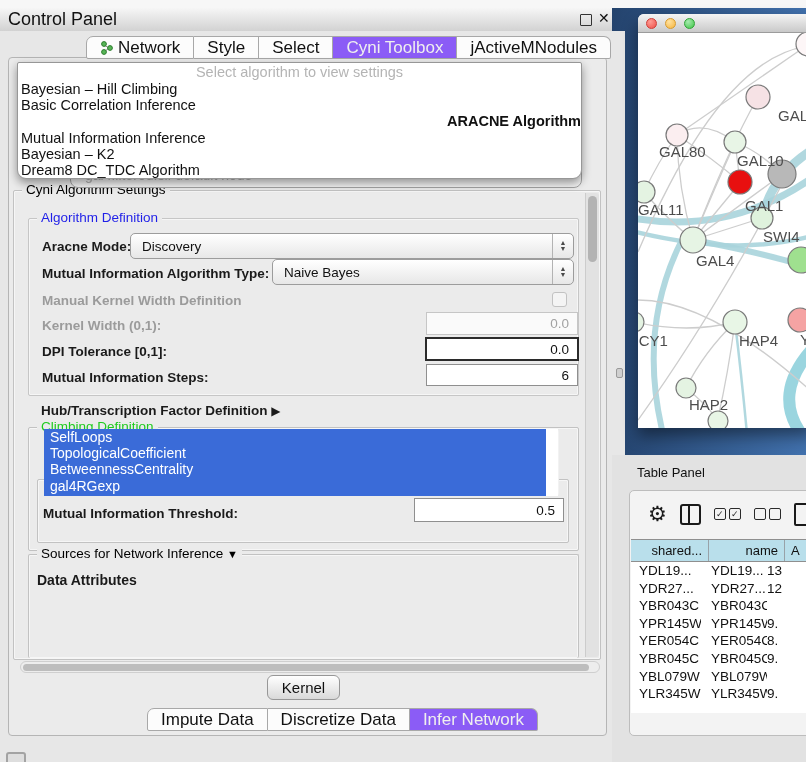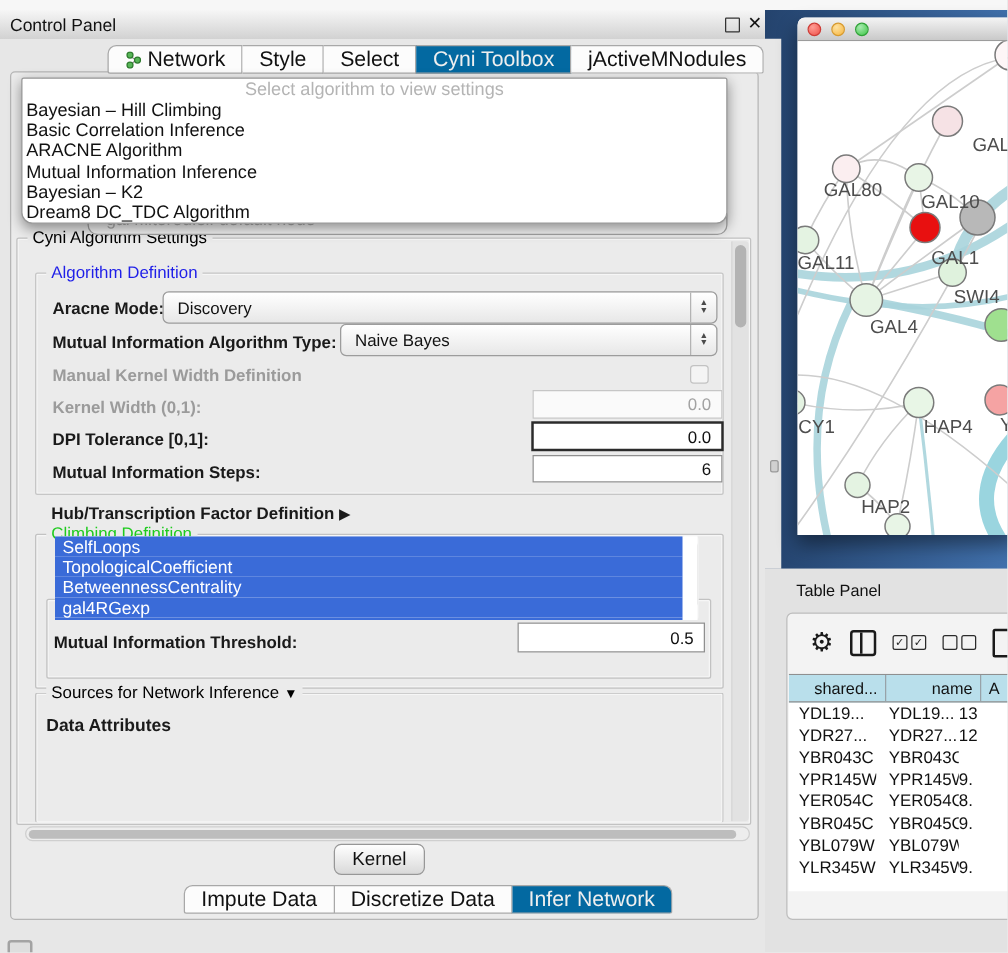--- a/index.html
+++ b/index.html
@@ -4,41 +4,41 @@
 <style>
   html,body{margin:0;padding:0;}
   body{font-family:"Liberation Sans","DejaVu Sans",sans-serif;background:#e9e9e9;}
   #screen{position:relative;width:806px;height:762px;overflow:hidden;background:#e7e7e7;}
   .abs{position:absolute;}
 
   
   #top-strip{left:0;top:0;width:806px;height:8px;background:#f7f7f7;border-bottom:1px solid #e0e0e0;}
   #cp-titlebar{left:0;top:8px;width:612px;height:23px;background:linear-gradient(#f6f6f6,#d2d2d2);
     border-bottom:1px solid #a6a6a6;display:flex;align-items:center;}
-  #cp-title{margin-left:8px;font-size:14px;color:#111;}
+  #cp-title{margin-left:8px;font-size:18px;color:#111;}
   #cp-float{position:absolute;left:580px;top:6px;width:10px;height:10px;border:1.5px solid #333;border-radius:1px;}
   #cp-close{position:absolute;left:598px;top:2px;font-size:14px;font-weight:bold;color:#111;}
   #cp-body{left:0;top:31px;width:612px;height:731px;background:#e7e7e7;}
   #cp-outer{left:8px;top:26px;width:597px;height:677px;border:1px solid #b5b5b5;border-radius:4px;background:#ebebeb;}
 
   
   .tabrow{display:flex;}
   #top-tabs{left:86px;top:5px;}
   .tab{height:21px;line-height:21px;padding:0 13px;background:#fcfcfc;border:1px solid #a8a8a8;border-left:none;
     font-size:17px;color:#111;white-space:nowrap;display:flex;align-items:center;gap:5px;}
   .tab:first-child{border-left:1px solid #a8a8a8;border-top-left-radius:7px;border-bottom-left-radius:2px;}
   .tab:last-child{border-top-right-radius:7px;border-bottom-right-radius:2px;}
-  .tab.sel{background:#0369a1;color:#efefef;}
+  .tab.sel{background:#8b5cf6;color:#efefef;}
 
   
   #algo-popup{left:17px;top:31px;width:563px;height:115px;background:#ffffff;border:1px solid #979797;
     border-radius:2px 2px 9px 9px;box-shadow:0 4px 10px rgba(0,0,0,.4);z-index:30;overflow:hidden;}
   #algo-placeholder{height:17px;text-align:center;color:#b4b4b4;font-size:14.5px;padding-top:1px;}
   .algo-item{height:16.2px;line-height:16.2px;padding-left:3px;font-size:14.5px;color:#111;white-space:nowrap;}
-  .algo-item.bold{font-weight:normal;}
+  .algo-item.bold{font-weight:bold;text-align:right;}
 
   
   #ghost-combo{left:70px;top:133px;width:510px;height:22px;border:1px solid #a3a3a3;border-radius:8px;
     background:#f4f4f4;z-index:5;overflow:hidden;}
   #ghost-combo span{position:absolute;left:14px;top:2px;color:#b0b0b0;font-size:14px;}
 
   
   .group{position:absolute;border:1px solid #c2c2c2;border-radius:2px;box-shadow:0 0 0 1px #f6f6f6 inset;}
   .gtitle{position:absolute;top:-9px;left:8px;background:#ebebeb;padding:0 4px;font-size:13.5px;white-space:nowrap;}
   .lbl{position:absolute;font-size:13.5px;font-weight:bold;color:#1a1a1a;white-space:nowrap;}

